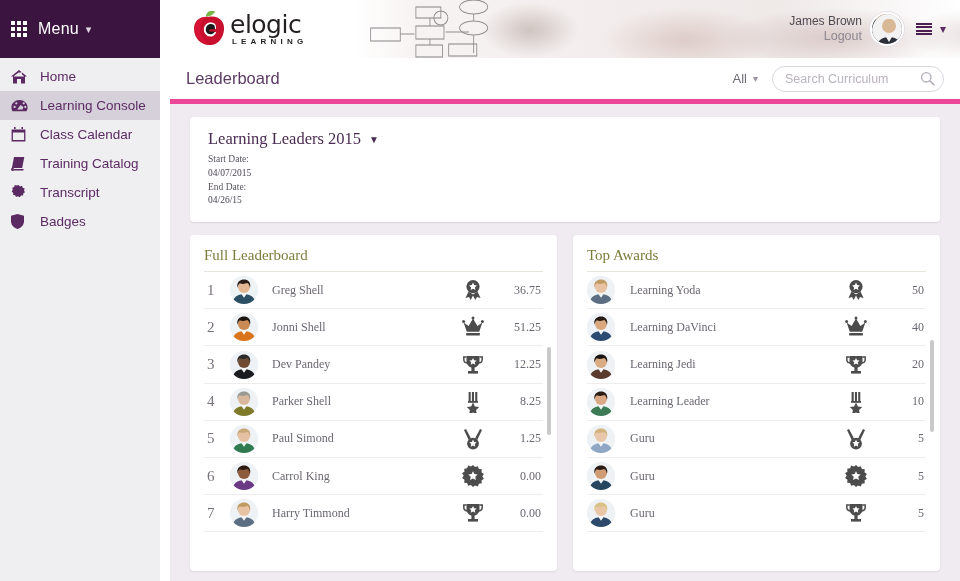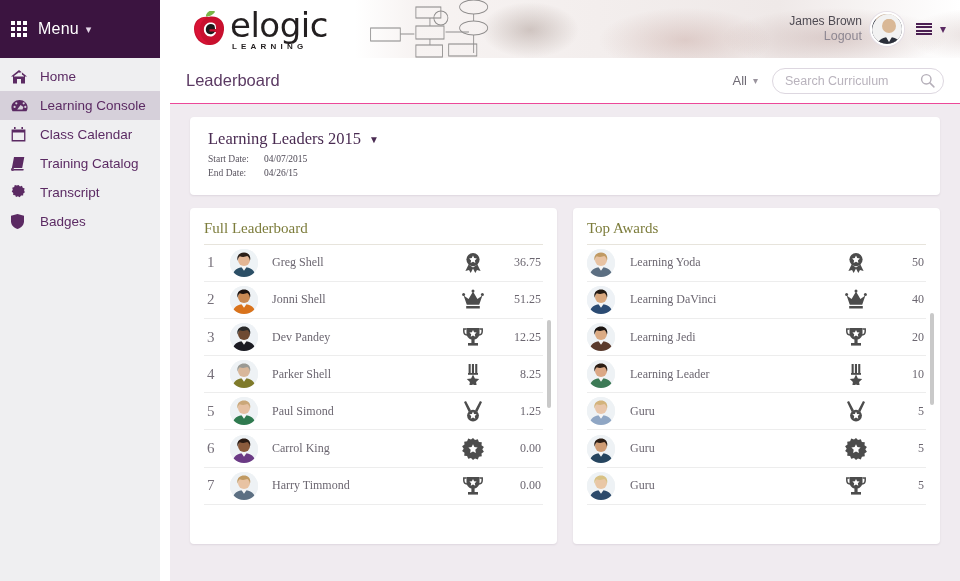--- a/index.html
+++ b/index.html
@@ -57,21 +57,21 @@
       radial-gradient(ellipse 90px 35px at 620px 35px, rgba(150,110,105,.22), rgba(255,255,255,0) 75%),
       linear-gradient(90deg,#ffffff 0%,#f7f3f2 10%,#f3eeed 40%,#efe9e8 70%,#ffffff 100%);
   }
   .banner-flow { position:absolute; left: 0; top: 0; width: 100%; height: 58px; opacity:.55; }
   .logo { position: absolute; left: 22px; top: 5px; height: 48px;
     display: flex; align-items: center; z-index: 3; }
   .logo-apple {
     width: 34px; height: 36px; position: relative; margin-right: 4px;
   }
   .logo-txt { line-height: 1; }
-  .logo-word { font-family: "DejaVu Sans", sans-serif; font-size: 34px;
+  .logo-word { font-family: "DejaVu Sans", sans-serif; font-size: 25px;
     color: #231f20; letter-spacing: -.5px; }
   .logo-sub { font-size: 8px; letter-spacing: 4.2px; color: #231f20;
     margin-top: 1px; padding-left: 2px; font-weight: bold; }
 
   .user-area {
     position: absolute; right: 14px; top: 8px; height: 42px;
     display: flex; align-items: center; z-index: 4;
   }
   .user-names { text-align: right; margin-right: 8px; line-height: 1.25; }
   .user-name { font-size: 12px; color: #4e4a52; }
@@ -83,21 +83,21 @@
     overflow: hidden; position: relative;
   }
   .list-menu { margin-left: 12px; display: flex; align-items: center; cursor: pointer; }
   .list-icon { width: 16px; height: 13px; display: flex; flex-direction: column;
     justify-content: space-between; }
   .list-icon i { display: block; height: 2px; background: #4b1f52; width: 100%; }
   .list-caret { margin-left: 8px; font-size: 12px; color: #5b2a63; }
 
   
   .subbar {
-    height: 46px; background: #fff; border-bottom: 1px solid #ec4899;
+    height: 46px; background: #fff; border-bottom: 5px solid #ec4899;
     display: flex; align-items: center; padding: 0 16px;
   }
   .page-title { font-size: 16.5px; color: #5b3a63; flex: 1; }
   .filter-all { font-size: 13px; color: #6f6a74; display: flex; align-items: center;
     margin-right: 14px; cursor: pointer; }
   .filter-caret { margin-left: 6px; font-size: 10px; color: #9a949e; }
   .search-wrap { position: relative; }
   .search-input {
     width: 172px; height: 26px; border: 1px solid #ddd7e0; border-radius: 13px;
     padding: 0 28px 0 12px; font-size: 12.5px; color: #6f6a74;
@@ -108,21 +108,21 @@
 
   
   .content { padding: 13px 20px 0 20px; font-family: Liberation Serif, serif; }
   .card {
     background: #fff; border-radius: 4px; box-shadow: 0 1px 2px rgba(60,40,70,.10);
   }
   .leaders-card { padding: 12px 18px 14px 18px; }
   .leaders-title { font-size: 16.5px; color: #4a2b52; display: flex; align-items: center; }
   .leaders-caret { margin-left: 8px; font-size: 10px; color: #4a2b52; }
   .dates { margin-top: 4px; font-size: 9.5px; color: #5a5560; line-height: 1.45; }
-  .dates-row { display: flex; }
+  .dates-row { display: flex; flex-direction: column; }
   .dates-lbl { width: 56px; }
   .dates-val { color: #4a4552; }
 
   .panels { display: flex; gap: 16px; margin-top: 13px; }
   .panel { flex: 1; height: 336px; position: relative; padding: 12px 14px 0 14px; }
   .panel-title { font-size: 15px; color: #7c7c3b; padding-bottom: 7px;
     border-bottom: 1px solid #e7e4dc; }
   .rows { position: relative; margin-top: 0; height: 289px; overflow: hidden; }
   .row {
     display: flex; align-items: center; height: 37.2px;

